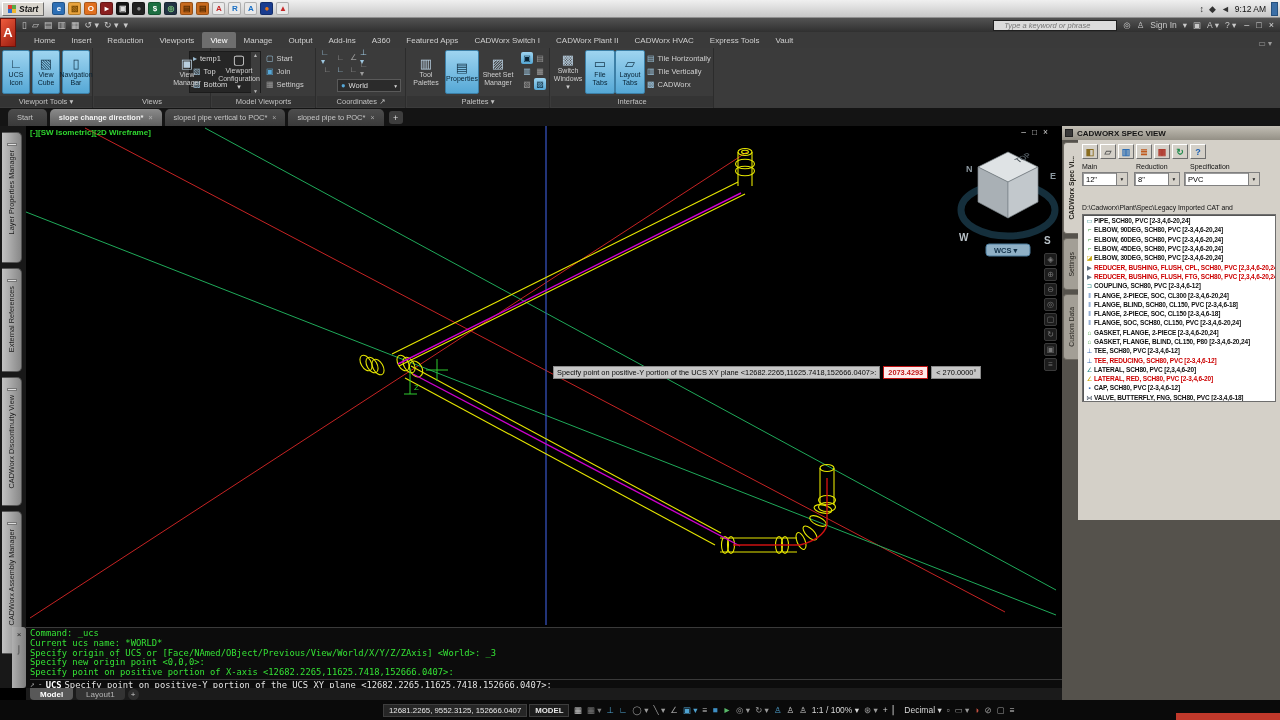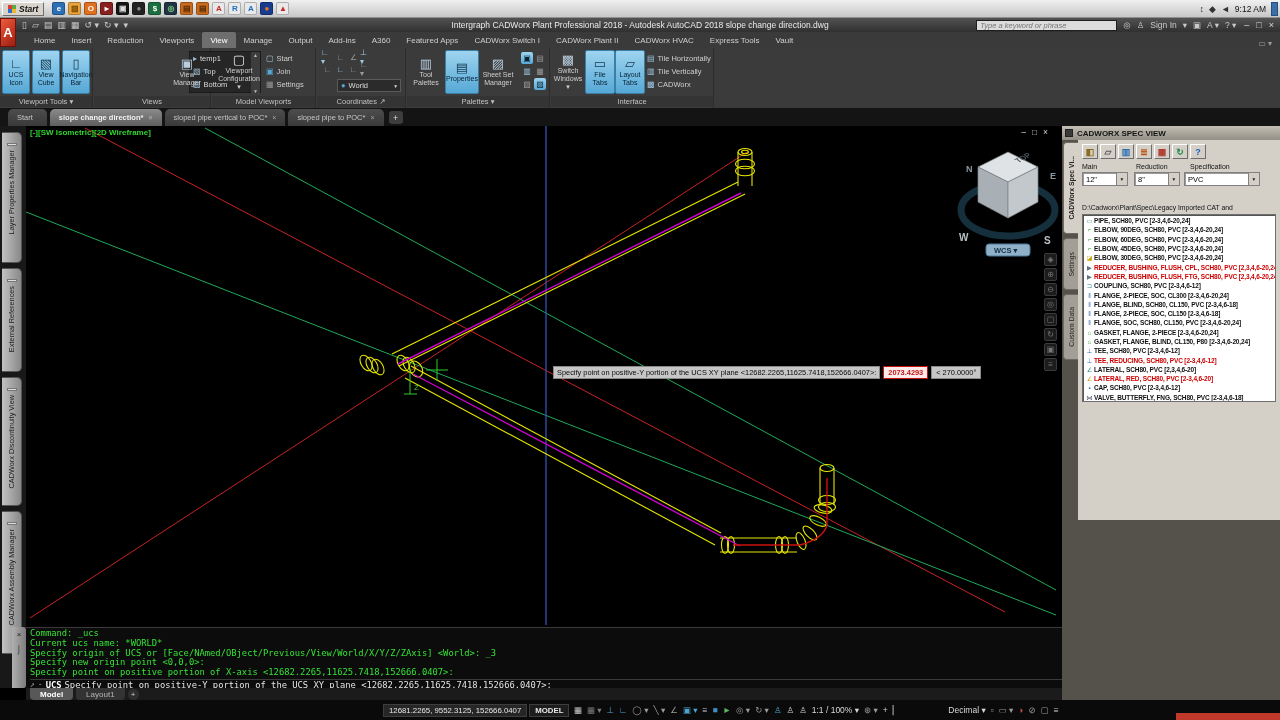--- a/index.html
+++ b/index.html
@@ -24,22 +24,22 @@
   
   #titlebar{position:absolute;left:0;top:18px;width:1280px;height:14px;
     background:linear-gradient(#535353,#303030);display:flex;align-items:center;color:#dcdcdc}
   #acadlogo{position:absolute;left:0;top:18px;width:16px;height:29px;z-index:30;
     background:linear-gradient(135deg,#ef5b3c,#9c1d10);color:#fff;font-weight:bold;
     font-size:13px;display:flex;align-items:center;justify-content:center;border:1px solid #6e120a}
   #qat{display:flex;gap:5px;margin-left:22px}
   .qatico{font-size:9px;color:#c9c9c9}
   #wintitle{position:absolute;left:0;right:0;text-align:center;font-size:8.5px;color:#eaeaea;pointer-events:none}
   #tbright{margin-left:auto;display:flex;align-items:center;gap:6px;padding-right:4px;z-index:5}
-  #searchbox{width:141px;height:11px;background:#dcdcdc;border:1px solid #1f1f1f;
-    font-style:italic;font-size:7.5px;color:#555;padding:0 3px;font-family:"Liberation Sans",sans-serif}
+  #searchbox{width:124px;height:11px;background:#dcdcdc;border:1px solid #1f1f1f;
+    font-style:italic;font-size:7.5px;color:#555;padding:0 10px;font-family:"Liberation Sans",sans-serif}
   .tbico{font-size:8.5px;color:#c9c9c9}
   .winbtn{font-size:9px;color:#d9d9d9;padding:0 2px}
   
   #ribbontabs{position:absolute;left:0;top:32px;width:1280px;height:16px;background:#3a3a3a;
     display:flex;align-items:flex-end;padding-left:26px;gap:0}
   .rtab{height:16px;padding:0 8px;display:flex;align-items:center;font-size:8px;color:#cfcfcf}
   .rtab.active{background:#6e6e6e;color:#fff;border-radius:2px 2px 0 0}
   #ribcorner{margin-left:auto;padding-right:8px;color:#9a9a9a;font-size:8px}
   
   #ribbon{position:absolute;left:0;top:48px;width:1280px;height:60px;background:#3b3b3b}
@@ -203,21 +203,20 @@
 
   <span class="qatico">▯</span>
       <span class="qatico">▱</span>
       <span class="qatico">▤</span>
       <span class="qatico">▥</span>
       <span class="qatico">▦</span>
       <span class="qatico">↺ ▾</span>
       <span class="qatico">↻ ▾</span>
       <span class="qatico">▾</span>
     </div>
-  <div id="wintitle">Intergraph CADWorx Plant Professional 2018 - Autodesk AutoCAD 2018   slope change direction.dwg</div>
   <div id="tbright">
     <input id="searchbox" placeholder="Type a keyword or phrase" style="">
     <span style="display:flex;gap:6px">
 
     <span class="tbico">◎</span>
         <span class="tbico">♙</span>
       </span>
     <span class="tbico">Sign In</span>
     <span style="display:flex;gap:6px">
 
@@ -736,21 +735,21 @@
         <span class="sicell" style="color: rgb(88, 184, 104);">►</span>
         <span class="sicell" style="color: rgb(155, 155, 155);">◎ ▾</span>
         <span class="sicell" style="color: rgb(155, 155, 155);">↻ ▾</span>
         <span class="sicell" style="color: rgb(79, 163, 209);">♙</span>
         <span class="sicell" style="color: rgb(207, 207, 207);">♙</span>
         <span class="sicell" style="color: rgb(207, 207, 207);">♙</span>
         <span class="sicell" style="color: rgb(216, 216, 216);">1:1 / 100% ▾</span>
         <span class="sicell" style="color: rgb(155, 155, 155);">⊛ ▾</span>
         <span class="sicell" style="color: rgb(207, 207, 207);">+</span>
         <span class="sicell" style="color: rgb(207, 207, 207);">▏</span>
-        <span class="sicell" style="color: rgb(216, 216, 216); margin-left: 44px;">Decimal ▾</span>
+        <span class="sicell" style="color: rgb(216, 216, 216);">Decimal ▾</span>
         <span class="sicell" style="color: rgb(155, 155, 155);">▫</span>
         <span class="sicell" style="color: rgb(155, 155, 155);">▭ ▾</span>
         <span class="sicell" style="color: rgb(192, 80, 64);">◑</span>
         <span class="sicell" style="color: rgb(155, 155, 155);">⊘</span>
         <span class="sicell" style="color: rgb(155, 155, 155);">▢</span>
         <span class="sicell" style="color: rgb(207, 207, 207);">≡</span>
       </span>
   </div>
 </div>
 <div id="redstrip"></div>

